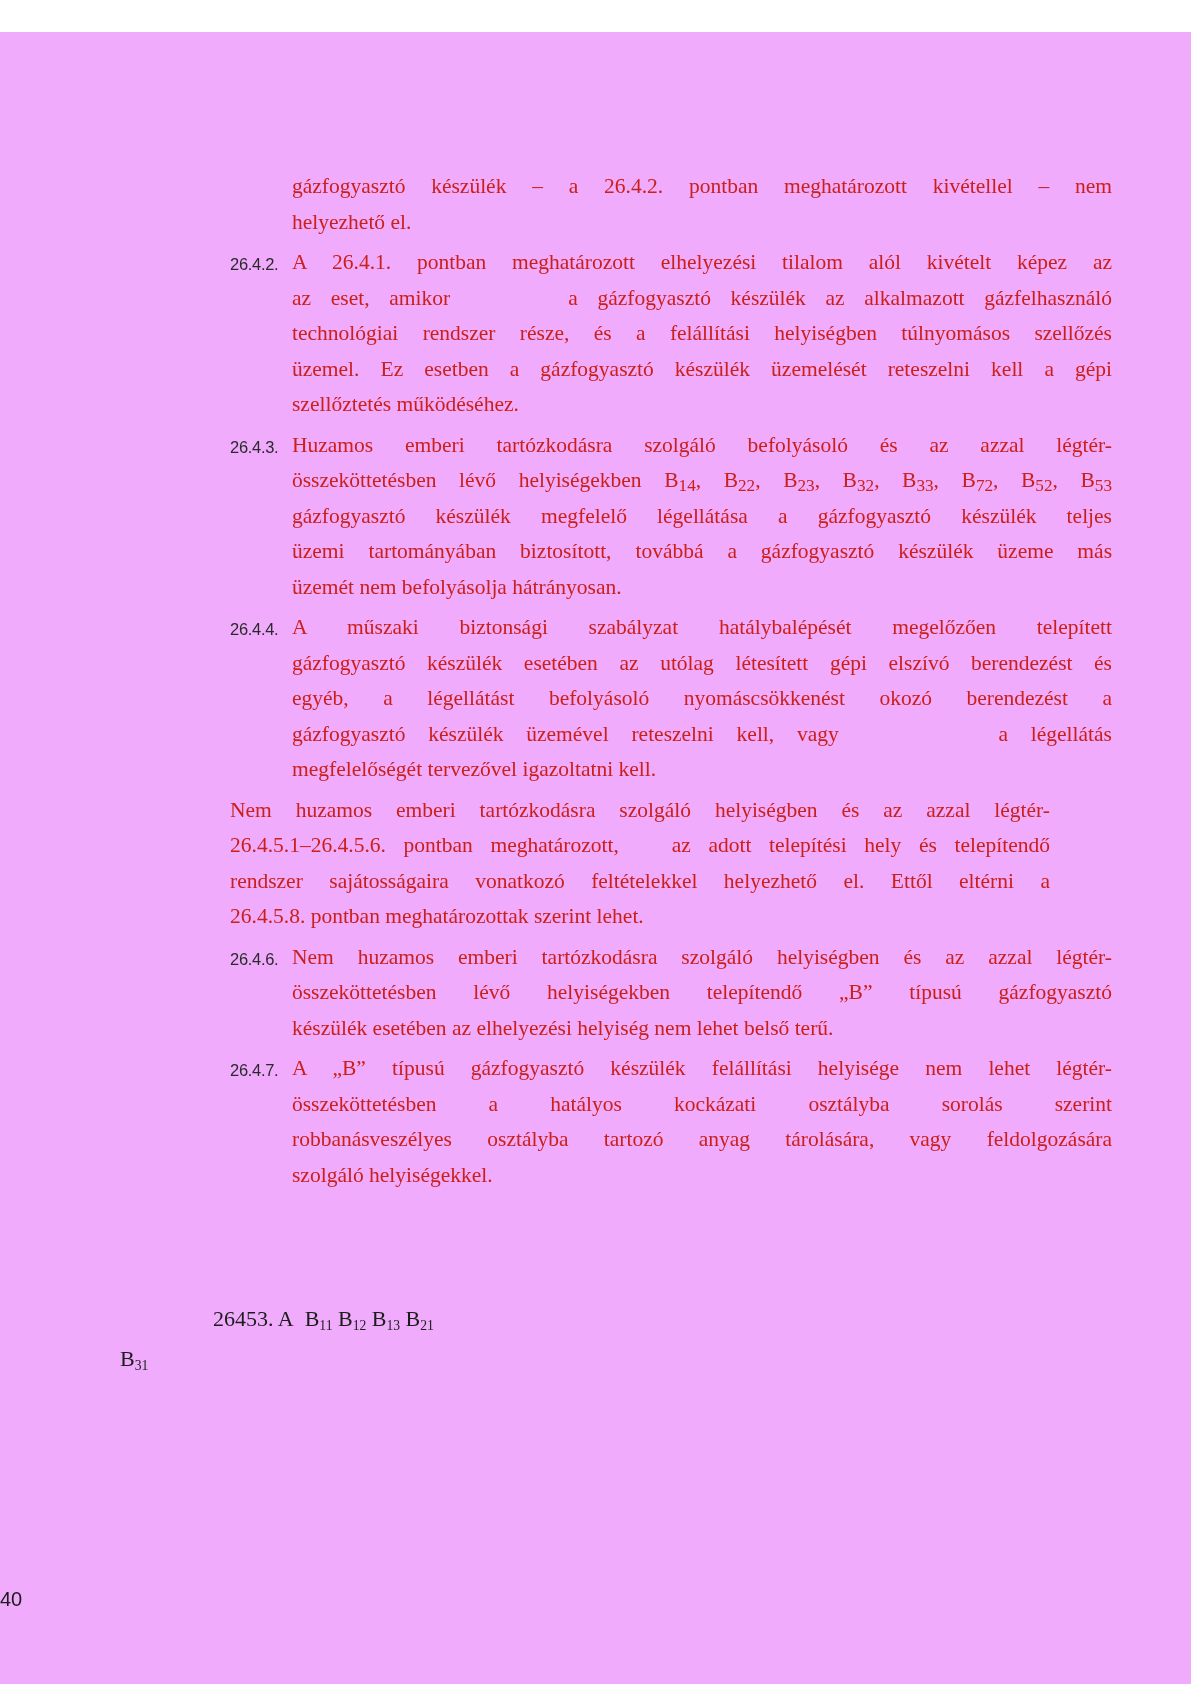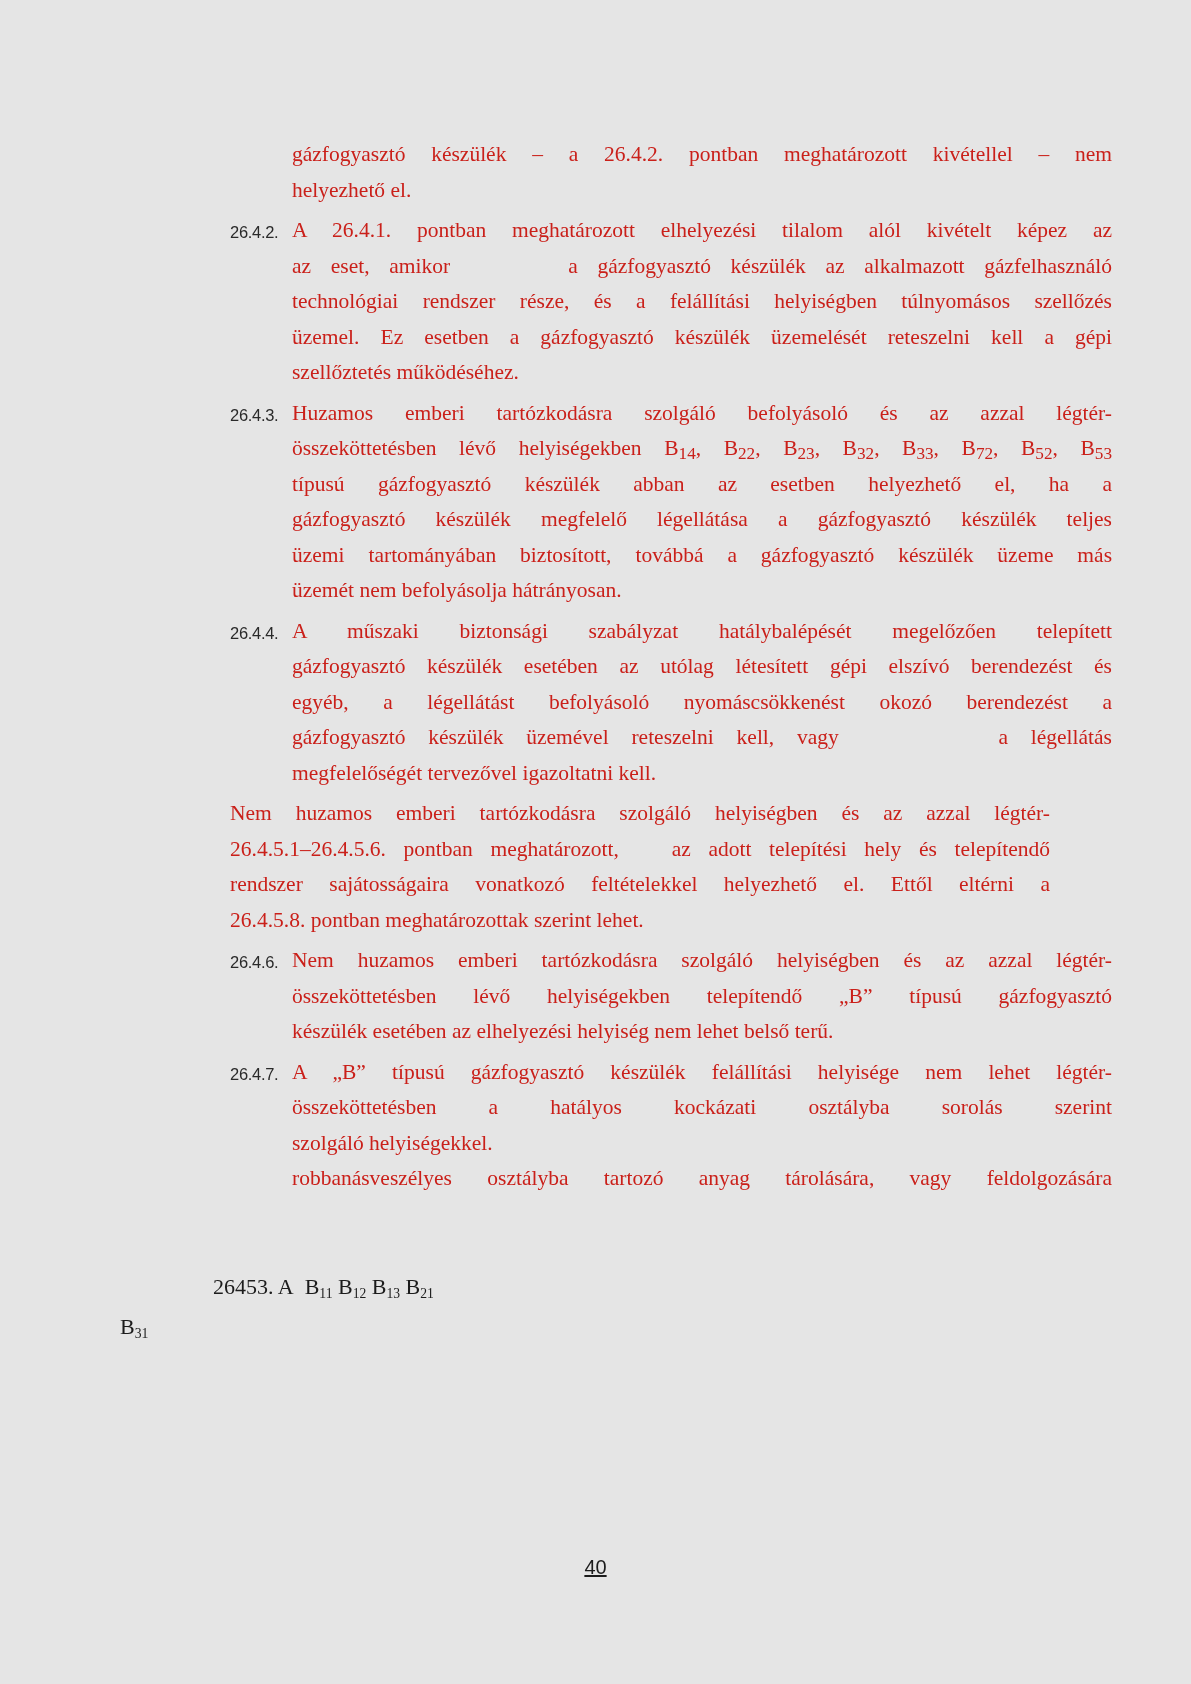--- a/index.html
+++ b/index.html
@@ -5,21 +5,22 @@
   html, body { margin: 0; padding: 0; }
   body {
     width: 1191px; height: 1684px;
     background: #ffffff;
     position: relative;
     font-family: "Liberation Serif", serif;
     overflow: hidden;
   }
   .page {
     position: absolute; inset: 0;
-    background: #e5e5e5;
+    background: #f0abfc;
+    margin-top: 32px;
   }
   .text-block {
     position: absolute;
     left: 230px; top: 137px;
     width: 882px;
     color: var(--red, #ca201a);
   }
   .para {
     display: flex;
     margin-bottom: 5px;
@@ -64,25 +65,24 @@
   .fn-line2 { position: absolute; left: 120px; top: 40px; white-space: nowrap; font-family: Liberation Serif, serif; }
   .footnote sub {
     font-size: 0.62em;
     vertical-align: -0.28em;
     line-height: 0;
   }
   .page-number {
     position: absolute;
     left: 0; top: 1556px;
     width: 1191px;
-    text-align: center;
+    text-align: left;
     font-family: "Liberation Sans", sans-serif;
     font-size: 20px;
     color: var(--fn-black, #1c1c1c);
-    text-decoration: underline;
   }
 </style>
 </head>
 <body>
 
 <div class="page">
   <main class="text-block" id="paragraphs">
       <div class="para">
         <div class="pnum"></div>
         <div class="ptext">
@@ -98,21 +98,20 @@
           <div class="line">technológiai rendszer része, és a felállítási helyiségben túlnyomásos szellőzés</div>
           <div class="line">üzemel. Ez esetben a gázfogyasztó készülék üzemelését reteszelni kell a gépi</div>
           <div class="line last">szellőztetés működéséhez.</div>
         </div>
       </div>
       <div class="para">
         <div class="pnum">26.4.3.</div>
         <div class="ptext">
           <div class="line">Huzamos emberi tartózkodásra szolgáló befolyásoló és az azzal légtér-</div>
           <div class="line">összeköttetésben lévő helyiségekben B<sub>14</sub>, B<sub>22</sub>, B<sub>23</sub>, B<sub>32</sub>, B<sub>33</sub>, B<sub>72</sub>, B<sub>52</sub>, B<sub>53</sub></div>
-          <div class="line">típusú gázfogyasztó készülék abban az esetben helyezhető el, ha a</div>
           <div class="line">gázfogyasztó készülék megfelelő légellátása a gázfogyasztó készülék teljes</div>
           <div class="line">üzemi tartományában biztosított, továbbá a gázfogyasztó készülék üzeme más</div>
           <div class="line last">üzemét nem befolyásolja hátrányosan.</div>
         </div>
       </div>
       <div class="para">
         <div class="pnum">26.4.4.</div>
         <div class="ptext">
           <div class="line">A műszaki biztonsági szabályzat hatálybalépését megelőzően telepített</div>
           <div class="line">gázfogyasztó készülék esetében az utólag létesített gépi elszívó berendezést és</div>
@@ -135,22 +134,22 @@
           <div class="line">Nem huzamos emberi tartózkodásra szolgáló helyiségben és az azzal légtér-</div>
           <div class="line">összeköttetésben lévő helyiségekben telepítendő „B” típusú gázfogyasztó</div>
           <div class="line last">készülék esetében az elhelyezési helyiség nem lehet belső terű.</div>
         </div>
       </div>
       <div class="para">
         <div class="pnum">26.4.7.</div>
         <div class="ptext">
           <div class="line">A „B” típusú gázfogyasztó készülék felállítási helyisége nem lehet légtér-</div>
           <div class="line">összeköttetésben a hatályos kockázati osztályba sorolás szerint</div>
+          <div class="line">robbanásveszélyes osztályba tartozó anyag tárolására, vagy feldolgozására</div>
           <div class="line last">szolgáló helyiségekkel.</div>
-          <div class="line">robbanásveszélyes osztályba tartozó anyag tárolására, vagy feldolgozására</div>
         </div>
       </div>
     </main>
 
   <div class="footnote">
     <div class="fn-line1">26453. A&nbsp; B<sub>11</sub> B<sub>12</sub> B<sub>13</sub> B<sub>21</sub></div>
     <div class="fn-line2">B<sub>31</sub></div>
   </div>
 
   <div class="page-number">40</div>

